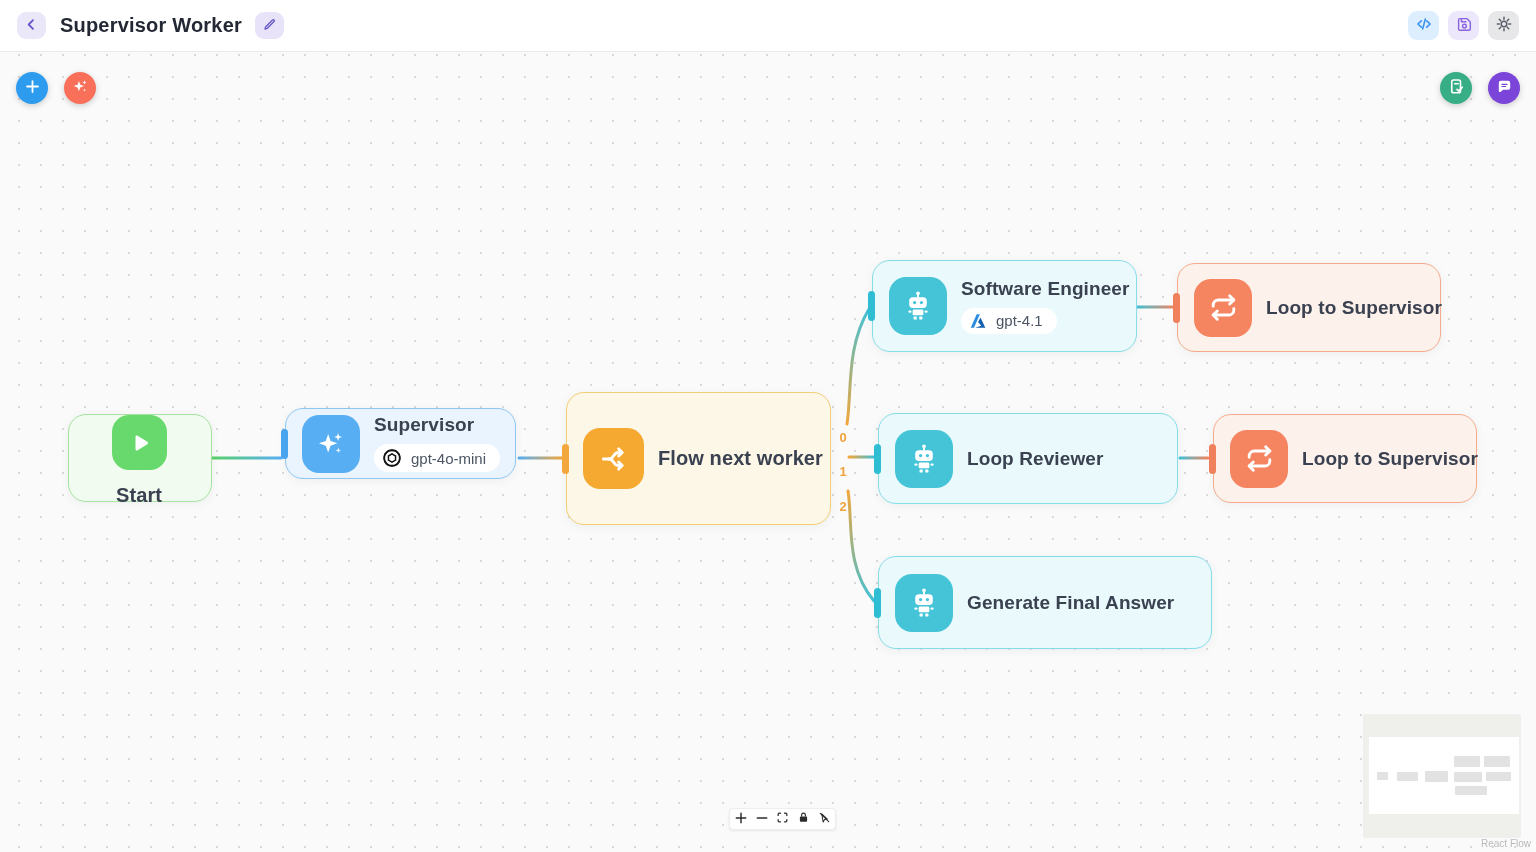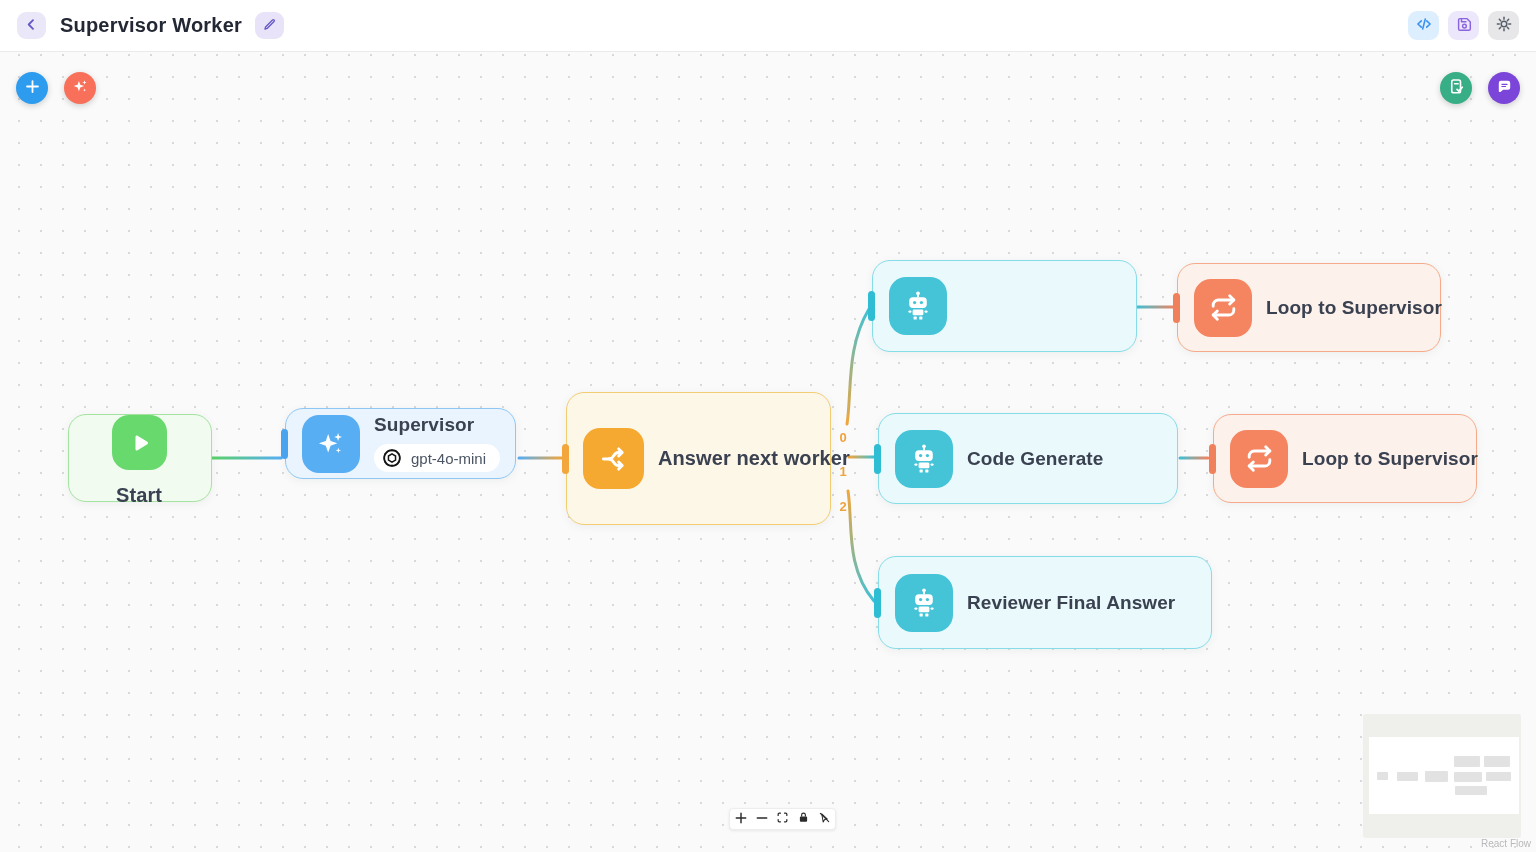--- a/index.html
+++ b/index.html
@@ -219,39 +219,51 @@
     <span class="handle" style="background:#f2a63b;"></span>
     <div class="nicon i-check" style="width:61px;height:61px;">
       <svg width="34" height="34" viewBox="0 0 24 24" fill="none" stroke="#fff" stroke-width="2.1" stroke-linecap="round" stroke-linejoin="round">
         <path d="M4.5 12h4.2"></path>
         <path d="M8.7 12c3.2 0 2.9-4.6 6.2-4.6h2.4"></path>
         <path d="M8.7 12c3.2 0 2.9 4.6 6.2 4.6h2.4"></path>
         <path d="m15.3 4.9 2.5 2.5-2.5 2.5"></path>
         <path d="m15.3 14.1 2.5 2.5-2.5 2.5"></path>
       </svg>
     </div>
-    <div class="ntitle big">Answer next worker</div>
+    <div class="ntitle big">Flow next worker</div>
   </div>
 
   <div class="node n-agent" style="left:872px; top:208px; width:265px; height:92px;">
     <span class="handle" style="background:#2fbdd4;"></span>
     <div class="nicon i-agent" style="width:58px;height:58px;">
       <svg width="34" height="34" viewBox="0 0 24 24">
         <circle cx="12" cy="3" r="1.3" fill="#fff"></circle>
           <rect x="11.35" y="3.7" width="1.3" height="2.2" fill="#fff"></rect>
         <rect x="5.8" y="5.8" width="12.4" height="7.6" rx="2.6" fill="#fff"></rect>
         <circle cx="9.6" cy="9.6" r="1.15" fill="#45c4d8"></circle>
           <circle cx="14.4" cy="9.6" r="1.15" fill="#45c4d8"></circle>
         <rect x="8.2" y="14.5" width="7.6" height="4.1" rx="1" fill="#fff"></rect>
         <rect x="5.2" y="15.1" width="2.2" height="1.7" rx=".85" fill="#fff"></rect>
           <rect x="16.6" y="15.1" width="2.2" height="1.7" rx=".85" fill="#fff"></rect>
         <rect x="8.9" y="19.4" width="2.2" height="2.2" rx=".5" fill="#fff"></rect>
           <rect x="12.9" y="19.4" width="2.2" height="2.2" rx=".5" fill="#fff"></rect>
       </svg>
     </div>
+    <div>
+      <div class="ntitle">Software Engineer</div>
+      <div class="pill">
+        <span style="display:flex;">
+          <svg width="20" height="20" viewBox="0 0 20 20">
+            <path fill="#2e8ce0" d="M11.9 3.2 6 16.8H2.7l6-13.6z"></path>
+            <path fill="#1560b0" d="M12.5 6.6 17.3 16.8H7.1l6.1-2.1-3.1-3.8z"></path>
+          </svg>
+        </span>
+        <span>gpt-4.1</span>
+      </div>
+    </div>
   </div>
 
   <div class="node n-loop" style="left:1177px; top:211px; width:264px; height:89px;">
     <span class="handle" style="background:#f0805c;"></span>
     <div class="nicon i-loop" style="width:58px;height:58px;">
       <svg width="33" height="33" viewBox="0 0 24 24" fill="none" stroke="#fff" stroke-width="2.1" stroke-linecap="round" stroke-linejoin="round">
         <path d="m16.5 3.5 3 3-3 3"></path>
           <path d="M19.5 6.5H8.2A3.7 3.7 0 0 0 4.5 10.2v.9"></path>
         <path d="m7.5 20.5-3-3 3-3"></path>
           <path d="M4.5 17.5h11.3a3.7 3.7 0 0 0 3.7-3.7v-.9"></path>
@@ -270,21 +282,21 @@
         <circle cx="9.6" cy="9.6" r="1.15" fill="#45c4d8"></circle>
           <circle cx="14.4" cy="9.6" r="1.15" fill="#45c4d8"></circle>
         <rect x="8.2" y="14.5" width="7.6" height="4.1" rx="1" fill="#fff"></rect>
         <rect x="5.2" y="15.1" width="2.2" height="1.7" rx=".85" fill="#fff"></rect>
           <rect x="16.6" y="15.1" width="2.2" height="1.7" rx=".85" fill="#fff"></rect>
         <rect x="8.9" y="19.4" width="2.2" height="2.2" rx=".5" fill="#fff"></rect>
           <rect x="12.9" y="19.4" width="2.2" height="2.2" rx=".5" fill="#fff"></rect>
       </svg>
     </div>
     <div>
-      <div class="ntitle">Code Generate</div>
+      <div class="ntitle">Loop Reviewer</div>
     </div>
   </div>
 
   <div class="node n-loop" style="left:1213px; top:362px; width:264px; height:89px;">
     <span class="handle" style="background:#f0805c;"></span>
     <div class="nicon i-loop" style="width:58px;height:58px;">
       <svg width="33" height="33" viewBox="0 0 24 24" fill="none" stroke="#fff" stroke-width="2.1" stroke-linecap="round" stroke-linejoin="round">
         <path d="m16.5 3.5 3 3-3 3"></path>
           <path d="M19.5 6.5H8.2A3.7 3.7 0 0 0 4.5 10.2v.9"></path>
         <path d="m7.5 20.5-3-3 3-3"></path>
@@ -304,21 +316,21 @@
         <circle cx="9.6" cy="9.6" r="1.15" fill="#45c4d8"></circle>
           <circle cx="14.4" cy="9.6" r="1.15" fill="#45c4d8"></circle>
         <rect x="8.2" y="14.5" width="7.6" height="4.1" rx="1" fill="#fff"></rect>
         <rect x="5.2" y="15.1" width="2.2" height="1.7" rx=".85" fill="#fff"></rect>
           <rect x="16.6" y="15.1" width="2.2" height="1.7" rx=".85" fill="#fff"></rect>
         <rect x="8.9" y="19.4" width="2.2" height="2.2" rx=".5" fill="#fff"></rect>
           <rect x="12.9" y="19.4" width="2.2" height="2.2" rx=".5" fill="#fff"></rect>
       </svg>
     </div>
     <div>
-      <div class="ntitle">Reviewer Final Answer</div>
+      <div class="ntitle">Generate Final Answer</div>
     </div>
   </div>
 
   <button class="circle-btn add-btn" style="left:16px; top:20px;">
     <span>
       <svg width="17" height="17" viewBox="0 0 18 18" stroke="#fff" stroke-width="1.9" stroke-linecap="round">
           <path d="M9 3.2v11.6M3.2 9h11.6"></path>
         </svg>
     </span>
   </button>

